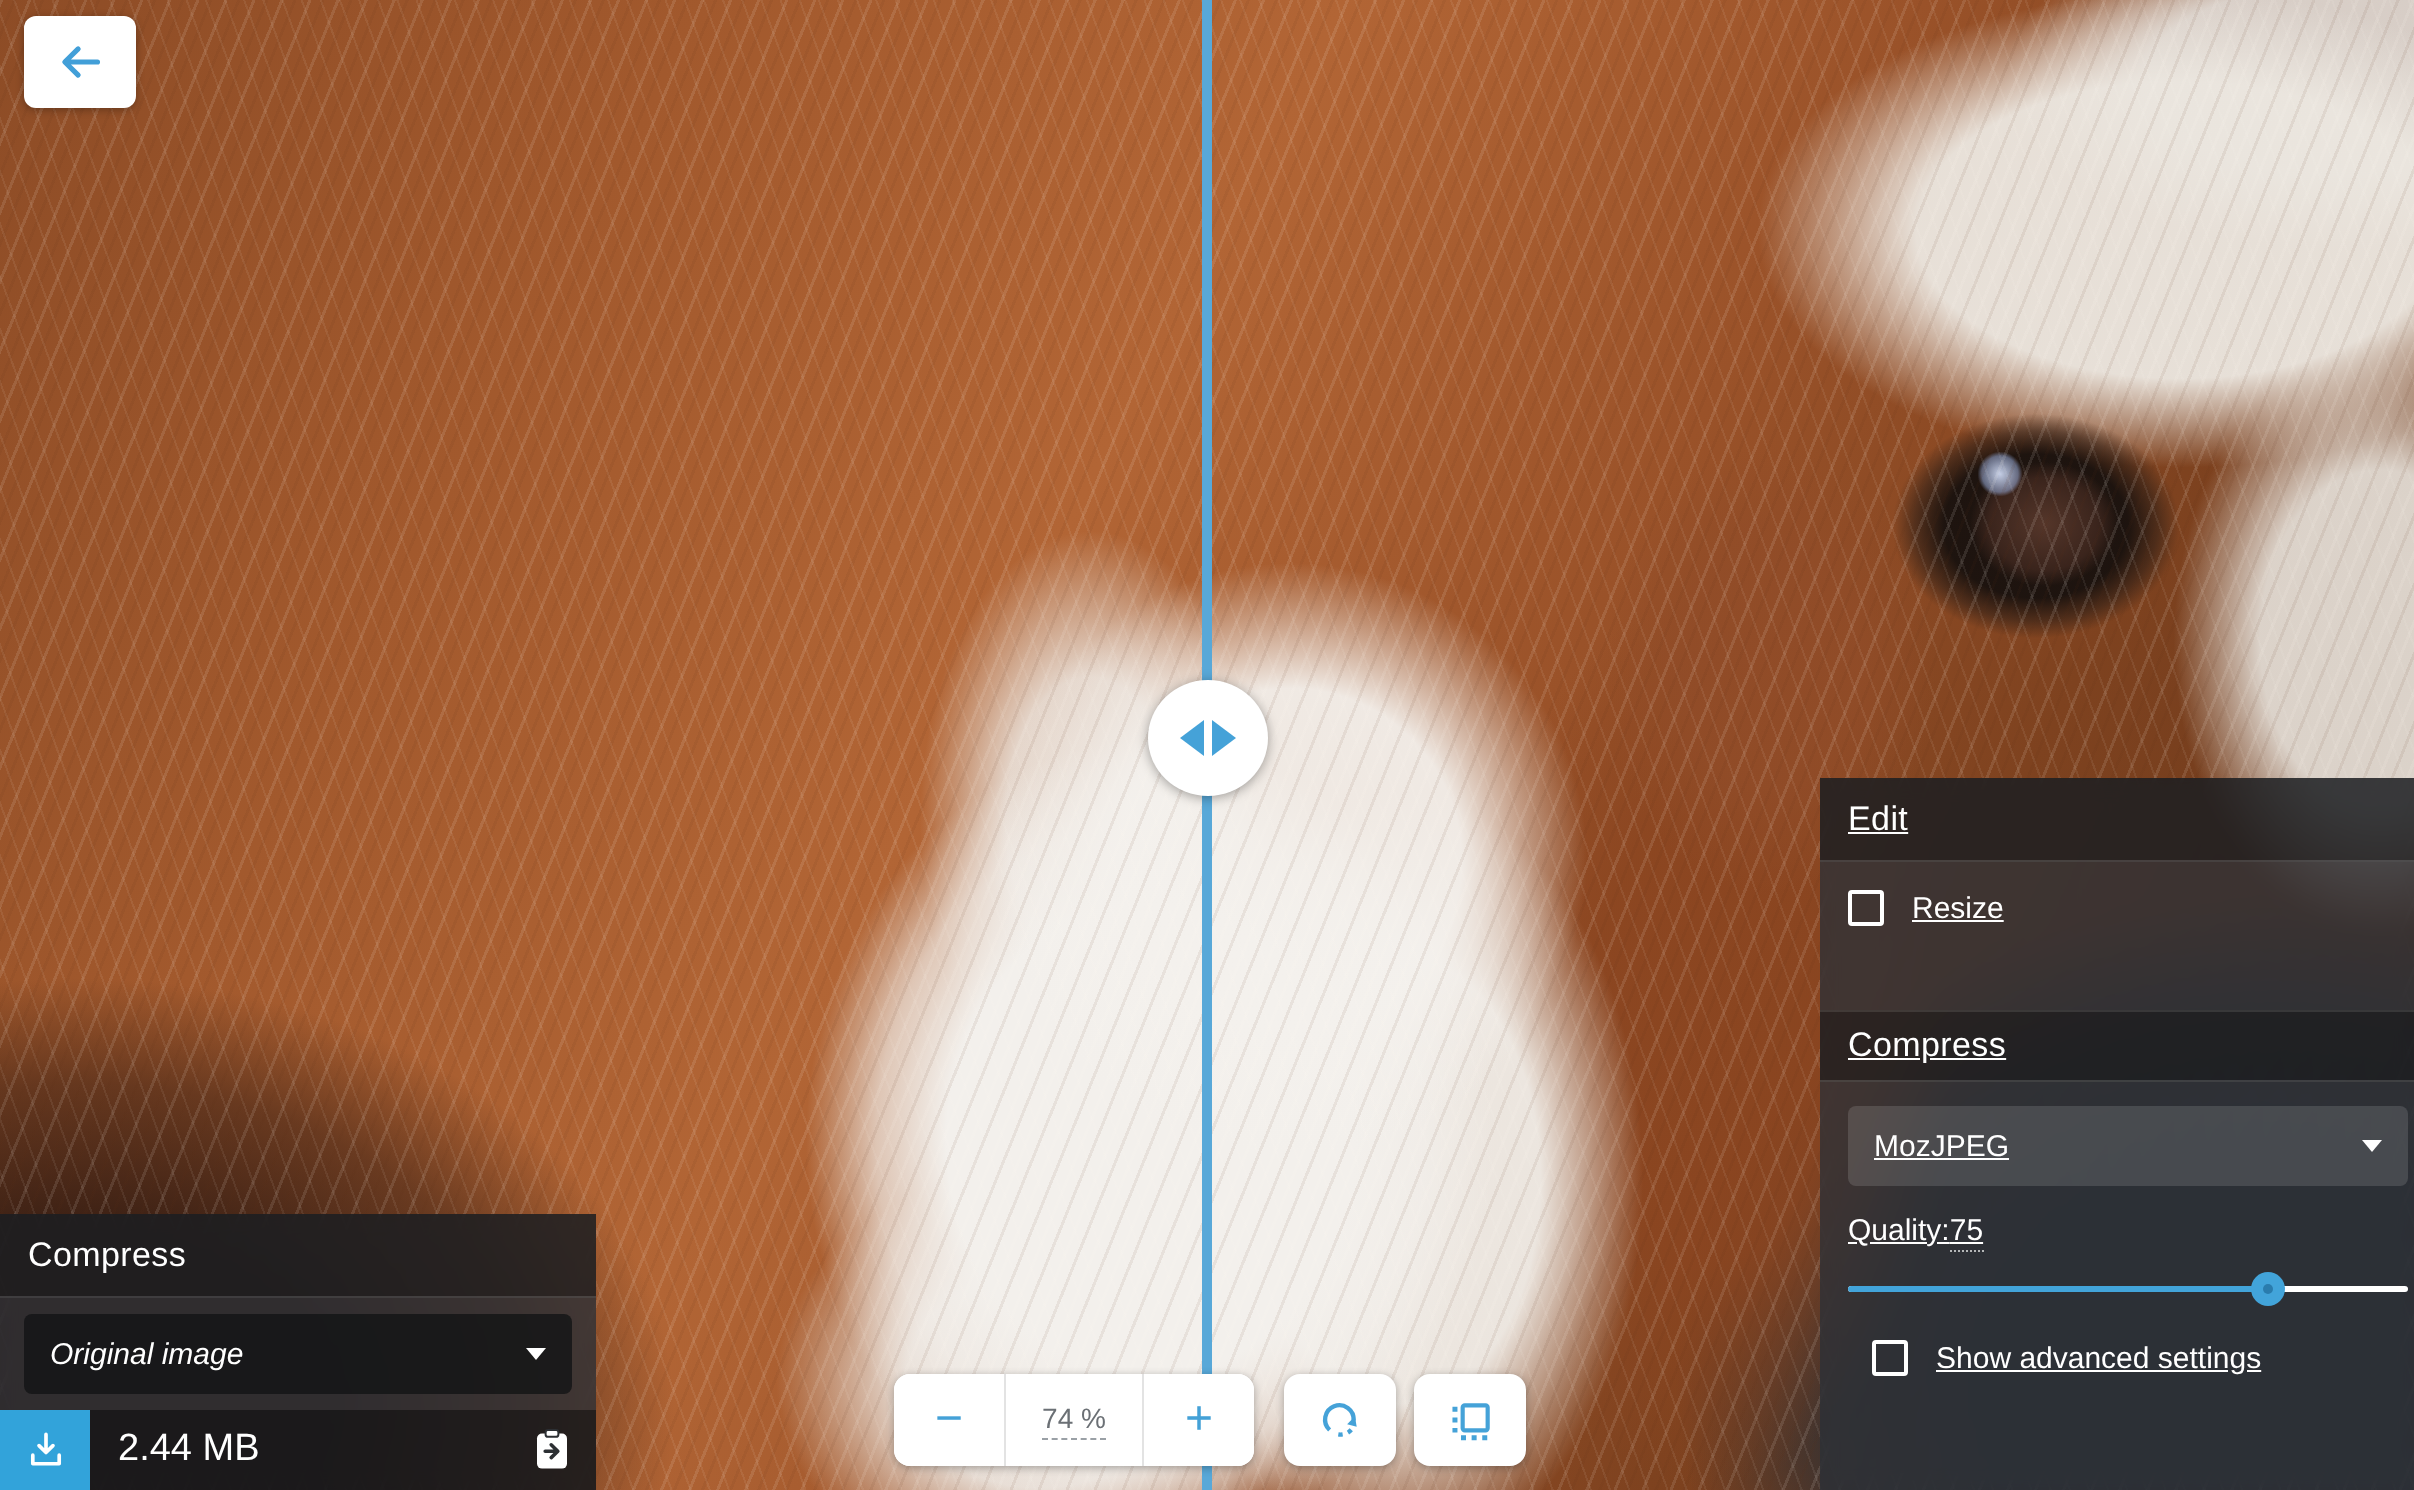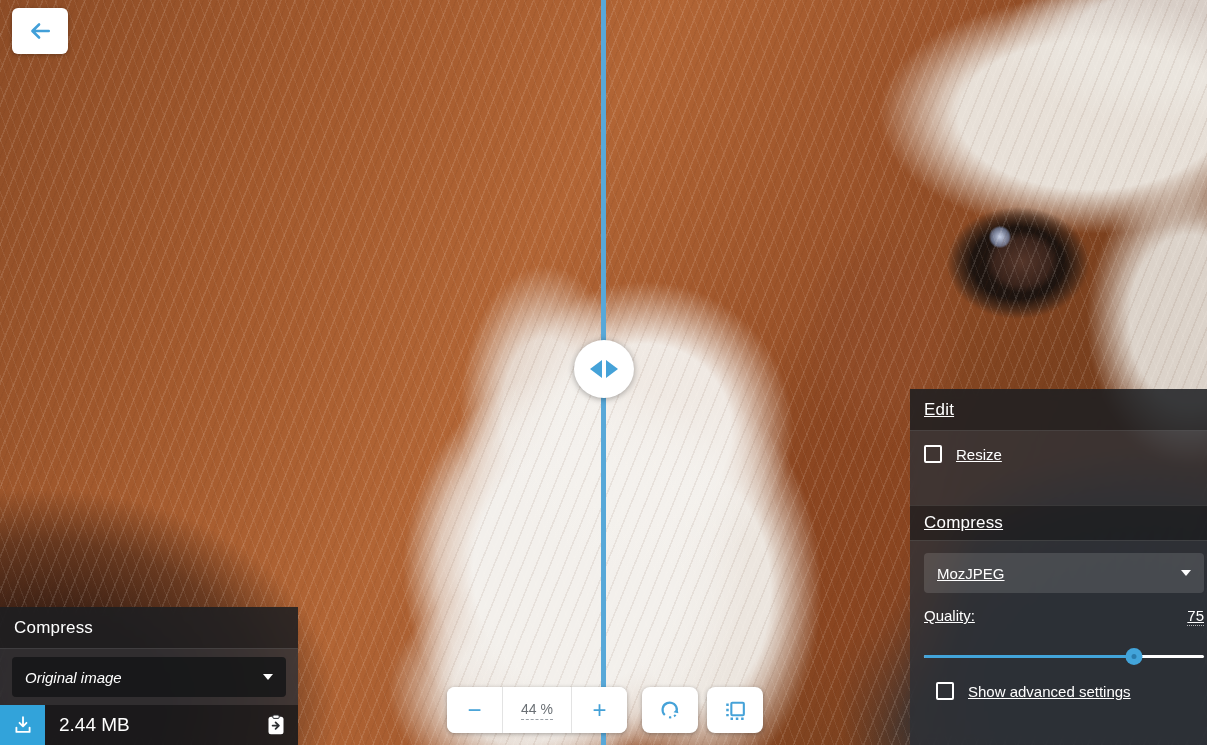--- a/index.html
+++ b/index.html
@@ -80,21 +80,21 @@
   .left-body { padding:8px 12px; }
   .left-body .select { background:rgba(18,19,21,.78);font-style:italic; }
 
   
   .right-panel { left:910px; top:389px; width:308px; height:356px;text-decoration:underline; }
   .opt-rows { padding:14px 14px 24px; }
   .opt-rows .chkrow { margin-bottom:18px; }
   .sub-header { flex:0 0 36px; border-top:1px solid rgba(255,255,255,.10); }
   .codec-wrap { padding:12px 14px 0; }
   .codec-wrap .select { background:rgba(255,255,255,.13); }
-  .quality-row { display:flex; justify-content:space-between; align-items:baseline; margin:14px 14px 12px; }
+  .quality-row { display:flex; align-items:baseline; margin:14px 14px 0; }
   .quality-label { font-size:15px; }
   .quality-value { font-size:15px; border-bottom:1px dotted rgba(255,255,255,.65); padding-bottom:1px; cursor:text; }
   .slider { position:relative; margin:10px 14px 0; height:16px; cursor:pointer; }
   .slider-track { position:absolute; left:0; right:0; top:7px; height:3px; background:#fff; border-radius:2px; }
   .slider-fill { position:absolute; left:0; top:7px; height:3px; background:#42a4da; border-radius:2px; }
   .slider-thumb { position:absolute; top:0; width:17px; height:17px; border-radius:50%; background:#42a4da; transform:translateX(-50%); }
   .slider-thumb::after { content:""; position:absolute; left:6px; top:6px; width:5px; height:5px; border-radius:50%; background:#2a7cad; }
   .adv-row { margin:18px 14px 0;padding-left:12px; }
   .savings { font-size:15px; font-style:italic; color:#2fc7a2; margin-left:12px; }
 
@@ -163,21 +163,21 @@
     </button>
   </div>
 </section>
 
 <div class="zoom-toolbar">
   <div class="zoom-group">
     <button class="zg-btn">
       <span>−</span>
     </button>
     <div class="zoom-level">
-      <span>44 %</span>
+      <span>74 %</span>
     </div>
     <button class="zg-btn">
       <span>+</span>
     </button>
   </div>
   <button class="white-btn round-btn rotate-btn">
     <span style="display:flex">
       <svg width="26" height="26" viewBox="0 0 24 24">
         <path d="M7.2 16.6 A6.6 6.6 0 1 1 18.3 12.2" fill="none" stroke="#45a2d8" stroke-width="2"></path>
         <path d="M17.2 16.5 A6.6 6.6 0 0 1 9.4 18.1" fill="none" stroke="#45a2d8" stroke-width="2" stroke-dasharray="2 2.6"></path>

